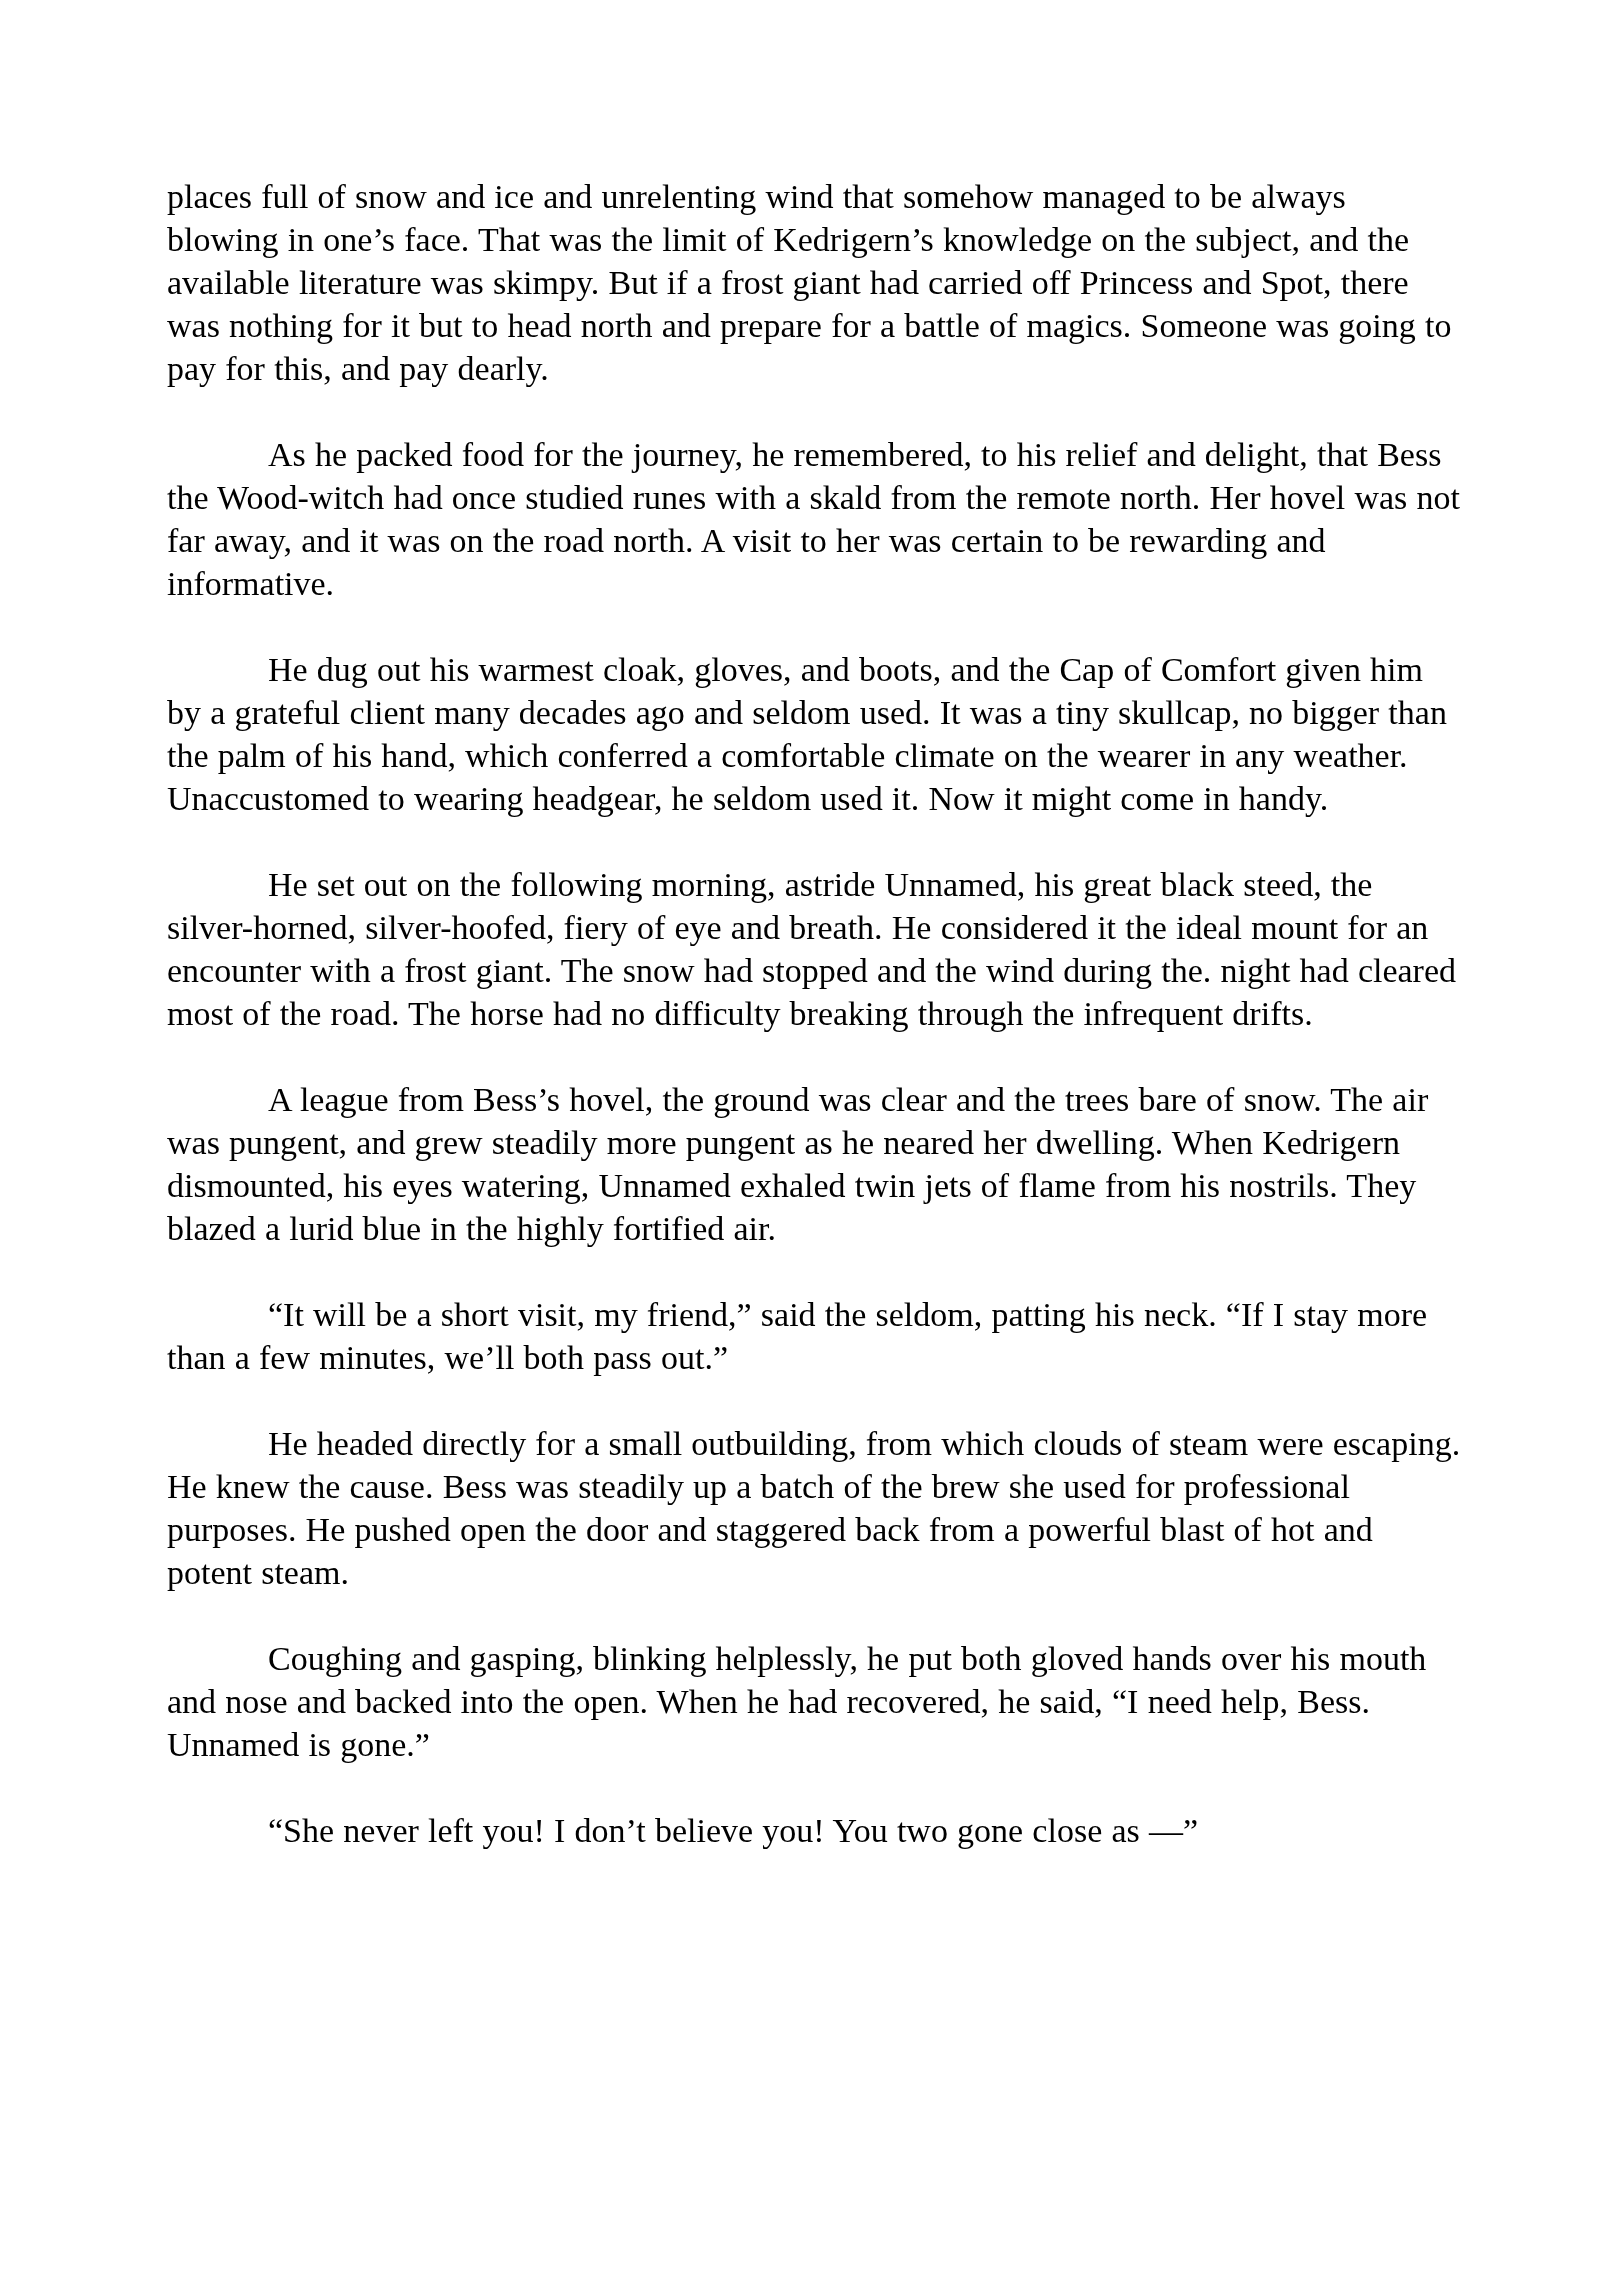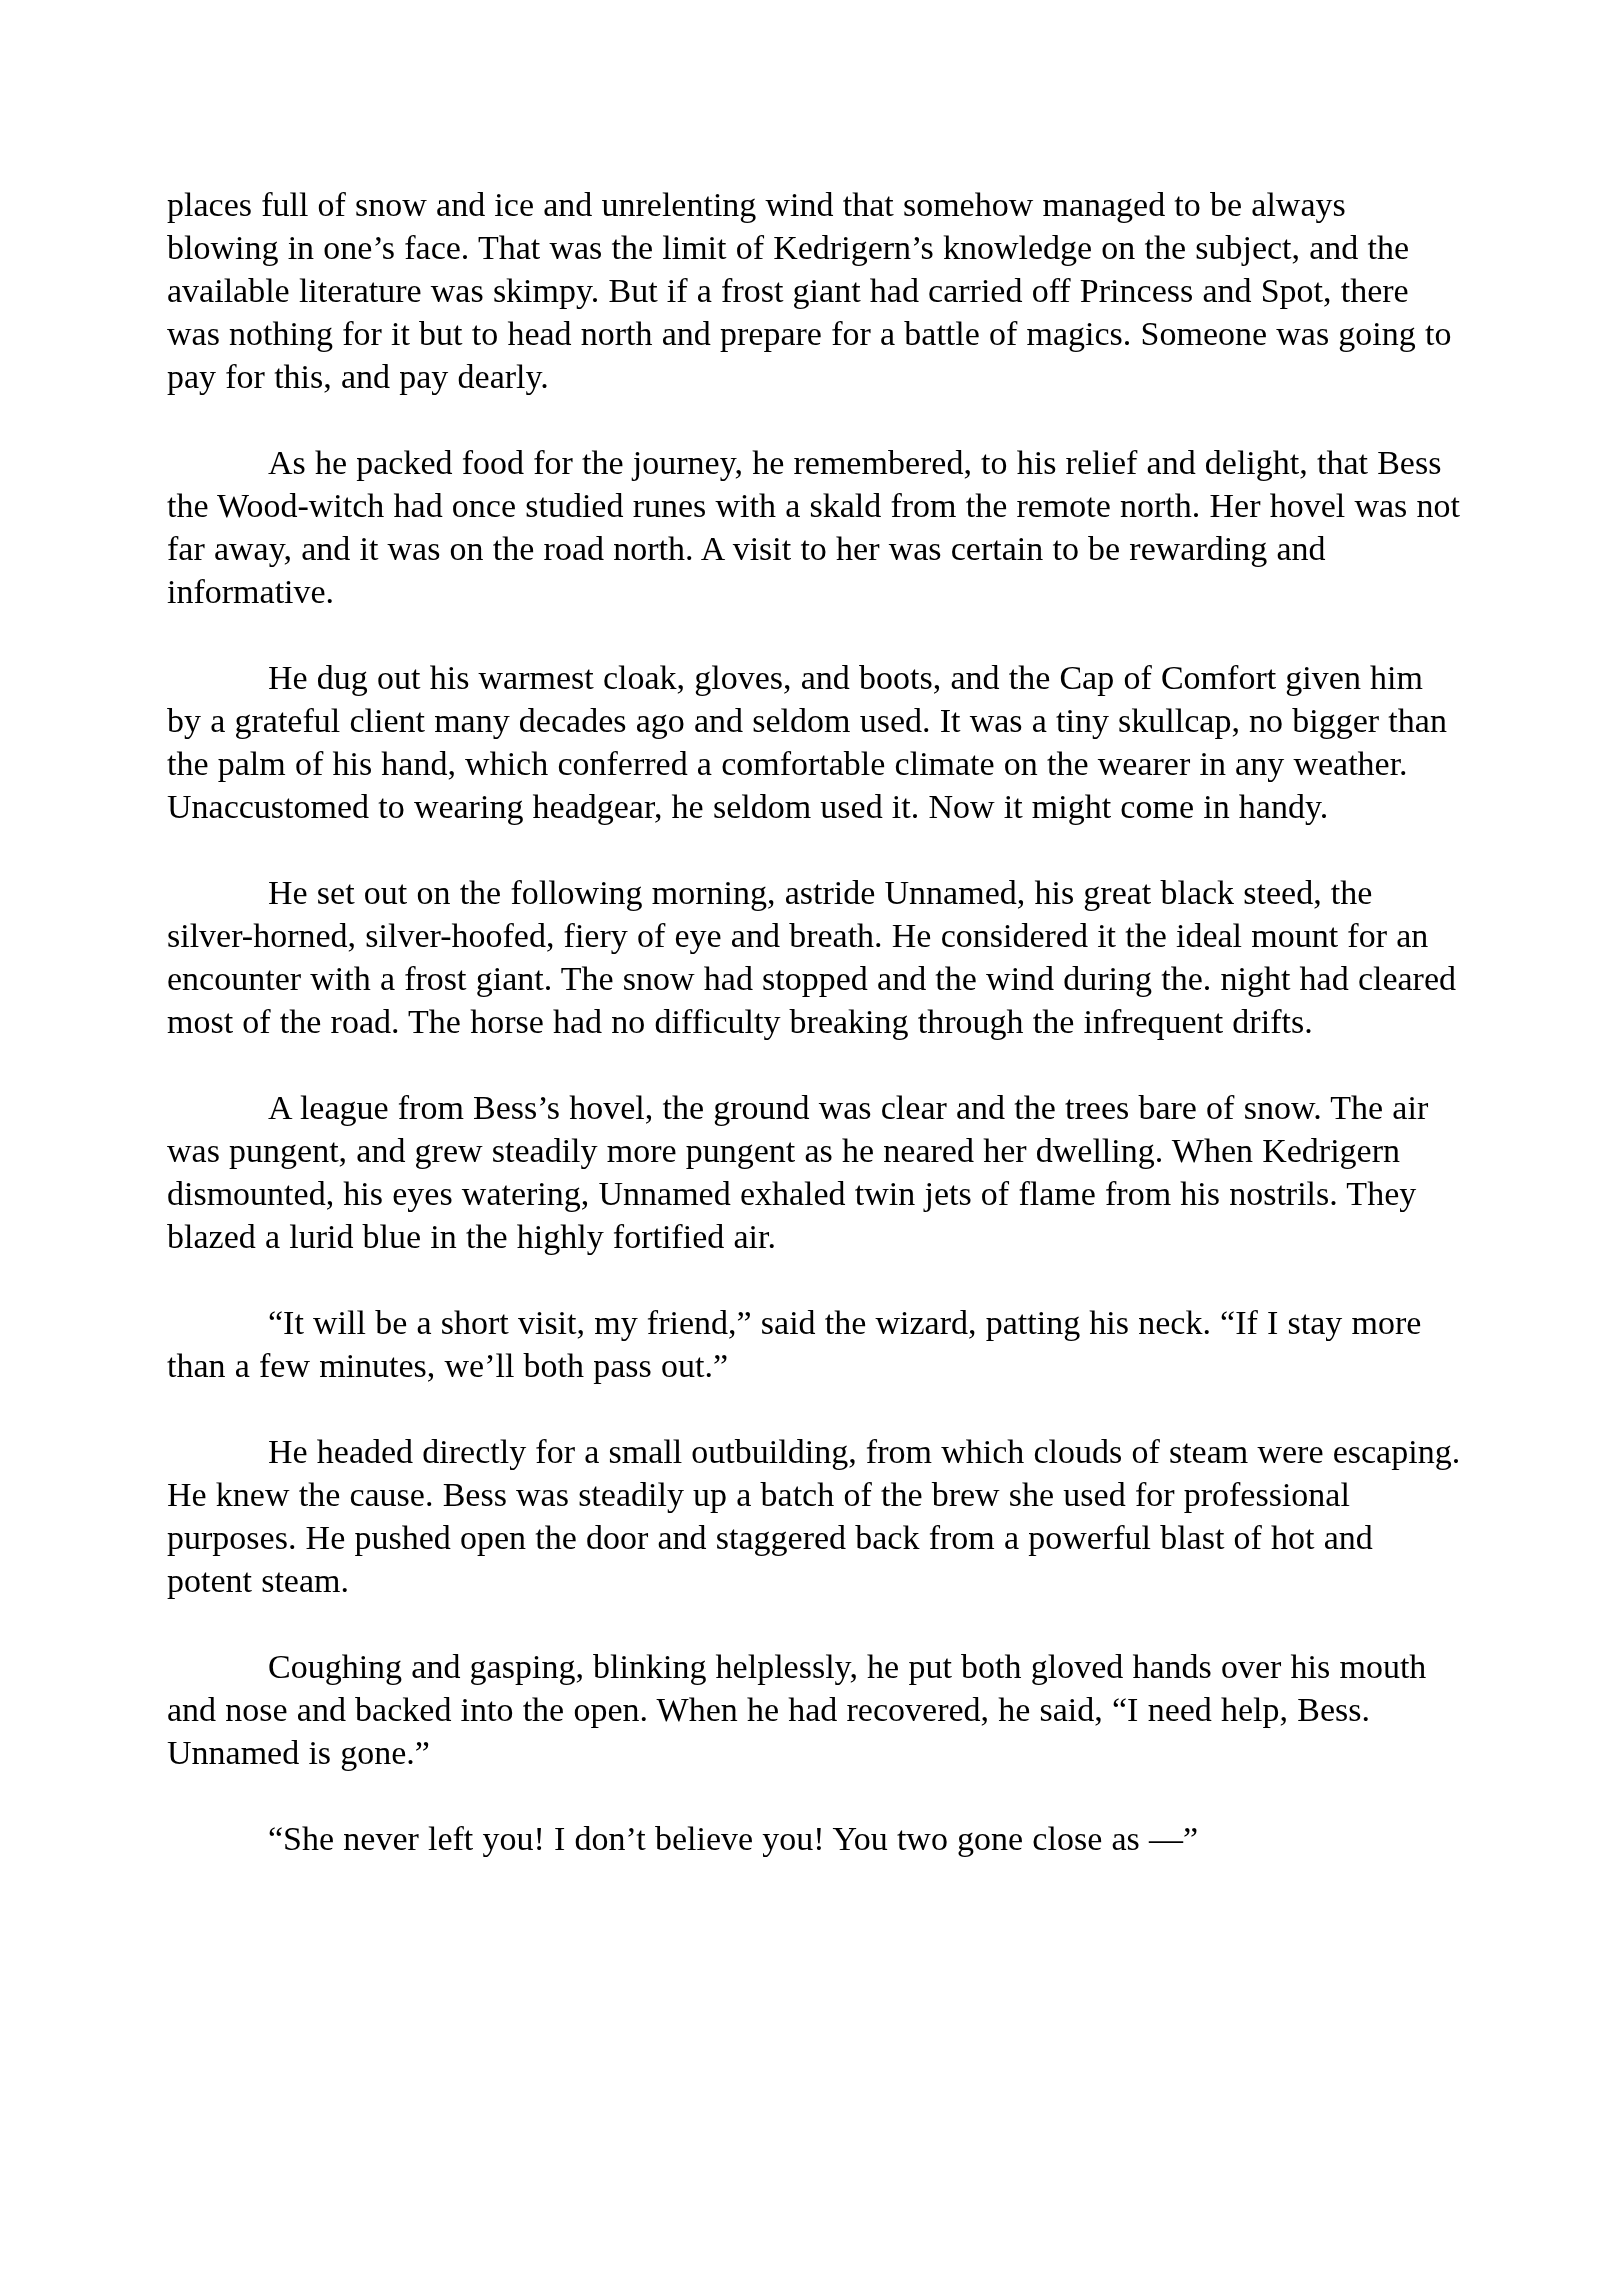--- a/index.html
+++ b/index.html
@@ -18,40 +18,40 @@
     box-sizing: border-box;
     width: 1622px;
     height: 2295px;
     padding: 175px 157px 131px 167px;
     background: #ffffff;
   }
   .text-block {
     width: 1299px;
   }
   .text-block p {
-    margin: 8px 0 43px 0;
+    margin: 0 0 43px 0;
     font-size: 34px;
     line-height: 43px;
     text-align: left;
     text-indent: 0;
     word-spacing: 0.7px;
   }
   .text-block p + p {
     text-indent: 101px;
   }
 </style>
 </head>
 <body>
 
 <div class="page">
   <div class="text-block">
     <p>places full of snow and ice and unrelenting wind that somehow managed to be always blowing in one’s face. That was the limit of Kedrigern’s knowledge on the subject, and the available literature was skimpy. But if a frost giant had carried off Princess and Spot, there was nothing for it but to head north and prepare for a battle of magics. Someone was going to pay for this, and pay dearly.</p>
     <p>As he packed food for the journey, he remembered, to his relief and delight, that Bess the Wood-witch had once studied runes with a skald from the remote north. Her hovel was not far away, and it was on the road north. A visit to her was certain to be rewarding and informative.</p>
     <p>He dug out his warmest cloak, gloves, and boots, and the Cap of Comfort given him by a grateful client many decades ago and seldom used. It was a tiny skullcap, no bigger than the palm of his hand, which conferred a comfortable climate on the wearer in any weather. Unaccustomed to wearing headgear, he seldom used it. Now it might come in handy.</p>
     <p>He set out on the following morning, astride Unnamed, his great black steed, the silver-horned, silver-hoofed, fiery of eye and breath. He considered it the ideal mount for an encounter with a frost giant. The snow had stopped and the wind during the. night had cleared most of the road. The horse had no difficulty breaking through the infrequent drifts.</p>
     <p>A league from Bess’s hovel, the ground was clear and the trees bare of snow. The air was pungent, and grew steadily more pungent as he neared her dwelling. When Kedrigern dismounted, his eyes watering, Unnamed exhaled twin jets of flame from his nostrils. They blazed a lurid blue in the highly fortified air.</p>
-    <p>“It will be a short visit, my friend,” said the wizard, patting his neck. “If I stay more than a few minutes, we’ll both pass out.”</p>
+    <p>“It will be a short visit, my friend,” said the seldom, patting his neck. “If I stay more than a few minutes, we’ll both pass out.”</p>
     <p>He headed directly for a small outbuilding, from which clouds of steam were escaping. He knew the cause. Bess was steadily up a batch of the brew she used for professional purposes. He pushed open the door and staggered back from a powerful blast of hot and potent steam.</p>
     <p>Coughing and gasping, blinking helplessly, he put both gloved hands over his mouth and nose and backed into the open. When he had recovered, he said, “I need help, Bess. Unnamed is gone.”</p>
     <p>“She never left you! I don’t believe you! You two gone close as —”</p>
   </div>
 </div>
 
 
 </body></html>

